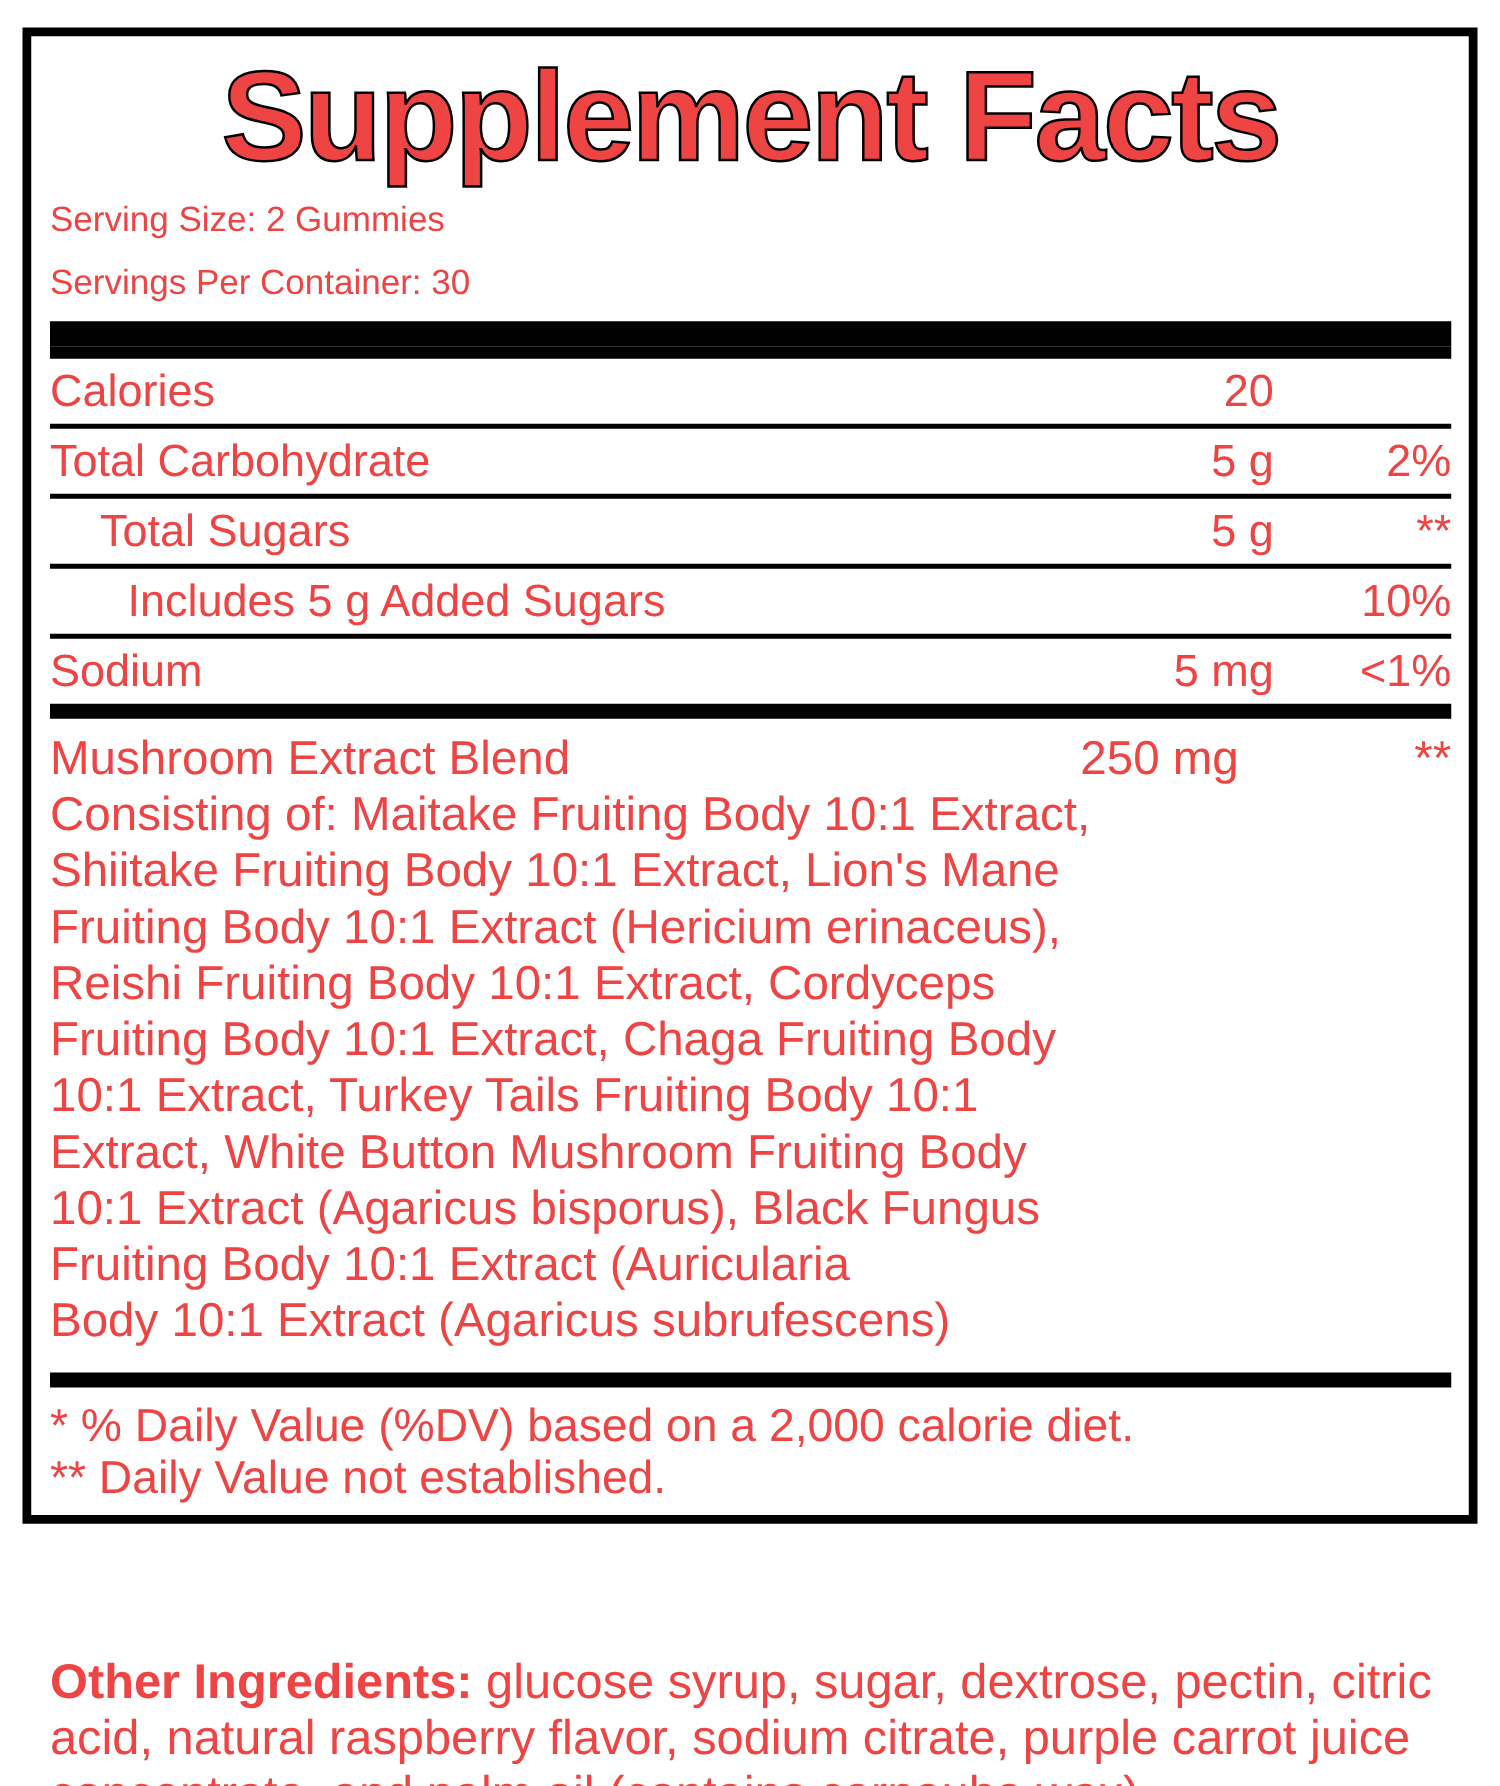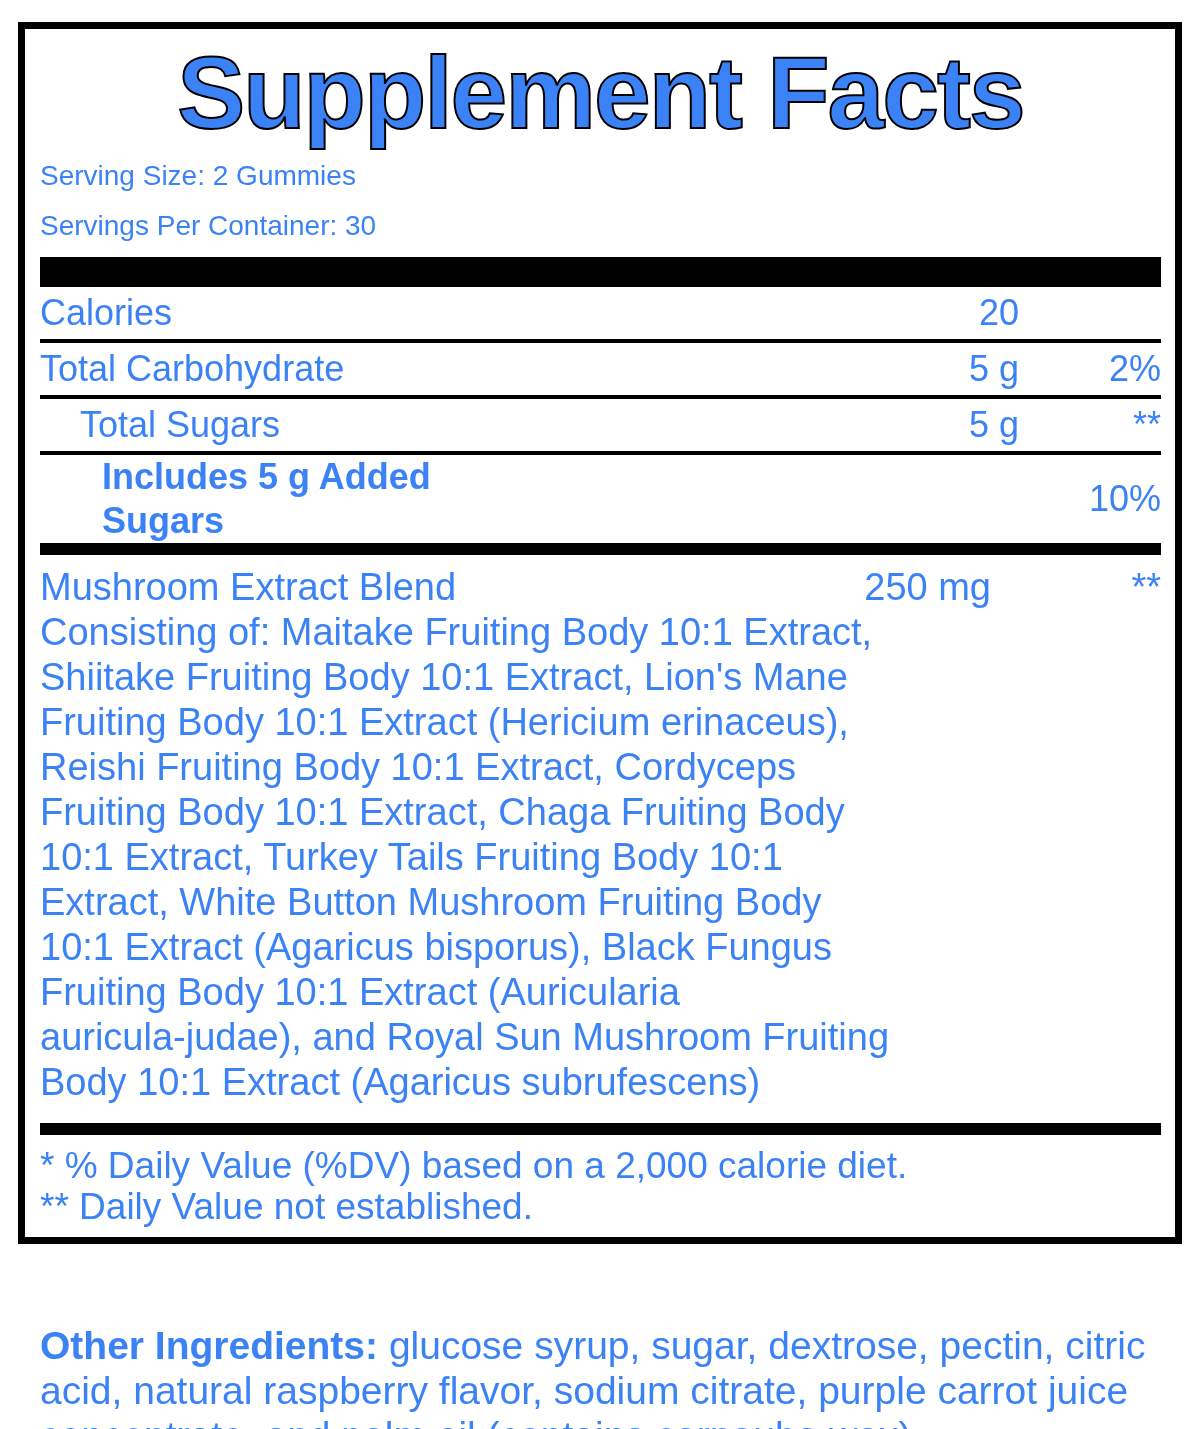--- a/index.html
+++ b/index.html
@@ -1,20 +1,20 @@
 <!DOCTYPE html>
 <html><head>
 <meta charset="utf-8">
 <style>
   html, body { margin:0; padding:0; background:#ffffff; }
   .page {
     position:relative;
     width:1200px; height:1429px;
     background:#ffffff;
-    color:#3b82f6;
+    color:#ef4444;
     font-family:"Liberation Sans", "DejaVu Sans", sans-serif;
     overflow:hidden;
   }
   .facts-box {
     position:absolute; left:18px; top:22px;
     width:1164px;
     box-sizing:border-box;
     border:7px solid #000000;
     padding:0 14px 10px 15px;
     background:#ffffff;
@@ -46,21 +46,21 @@
   .col-label { flex:1; }
   .col-amount { width:460px; text-align:right; }
   .col-dv { width:142px; text-align:right; }
   .nutrient-row {
     display:flex; align-items:center;
     min-height:52px;
     font-size:36px; line-height:44px;
   }
   .nutrient-row + .nutrient-row { border-top:4px solid #000000; }
   .indent-1 .col-label { padding-left:40px; }
-  .indent-2 .col-label { padding-left:62px;font-weight:bold; }
+  .indent-2 .col-label { padding-left:62px; }
   .blend-section { padding:10px 0 18px 0; }
   .blend-row {
     display:flex; align-items:baseline;
     font-size:38px; line-height:45px;gap:28px;
   }
   .blend-line { font-size:38px; line-height:45px; white-space:nowrap; }
   .footnotes { padding-top:10px; font-size:37px; line-height:41px; }
   .footnote-line { white-space:nowrap; }
   .other {
     position:absolute; left:40px; top:1284px;
@@ -102,41 +102,45 @@
         <div class="nutrient-row indent-1">
           <div class="col-label">Total Sugars</div>
           <div class="col-amount">5 g</div>
           <div class="col-dv">**</div>
         </div>
         <div class="nutrient-row indent-2">
           <div class="col-label">Includes 5 g Added Sugars</div>
           <div class="col-amount"></div>
           <div class="col-dv">10%</div>
         </div>
+        <div class="nutrient-row indent-0">
+          <div class="col-label">Sodium</div>
+          <div class="col-amount">5 mg</div>
+          <div class="col-dv">&lt;1%</div>
+        </div>
       </div>
 
     <div class="divider d-bar3"></div>
 
     <div class="blend-section">
       <div class="blend-row">
         <div class="col-label">Mushroom Extract Blend</div>
         <div class="col-amount">250 mg</div>
         <div class="col-dv">**</div>
       </div>
       <div id="blend-desc">
           <div class="blend-line">Consisting of: Maitake Fruiting Body 10:1 Extract,</div>
           <div class="blend-line">Shiitake Fruiting Body 10:1 Extract, Lion's Mane</div>
           <div class="blend-line">Fruiting Body 10:1 Extract (Hericium erinaceus),</div>
           <div class="blend-line">Reishi Fruiting Body 10:1 Extract, Cordyceps</div>
           <div class="blend-line">Fruiting Body 10:1 Extract, Chaga Fruiting Body</div>
           <div class="blend-line">10:1 Extract, Turkey Tails Fruiting Body 10:1</div>
           <div class="blend-line">Extract, White Button Mushroom Fruiting Body</div>
           <div class="blend-line">10:1 Extract (Agaricus bisporus), Black Fungus</div>
           <div class="blend-line">Fruiting Body 10:1 Extract (Auricularia</div>
-          <div class="blend-line">auricula-judae), and Royal Sun Mushroom Fruiting</div>
           <div class="blend-line">Body 10:1 Extract (Agaricus subrufescens)</div>
         </div>
     </div>
 
     <div class="divider d-bar4"></div>
 
     <div class="footnotes" id="footnotes">
         <div class="footnote-line">* % Daily Value (%DV) based on a 2,000 calorie diet.</div>
         <div class="footnote-line">** Daily Value not established.</div>
       </div>

